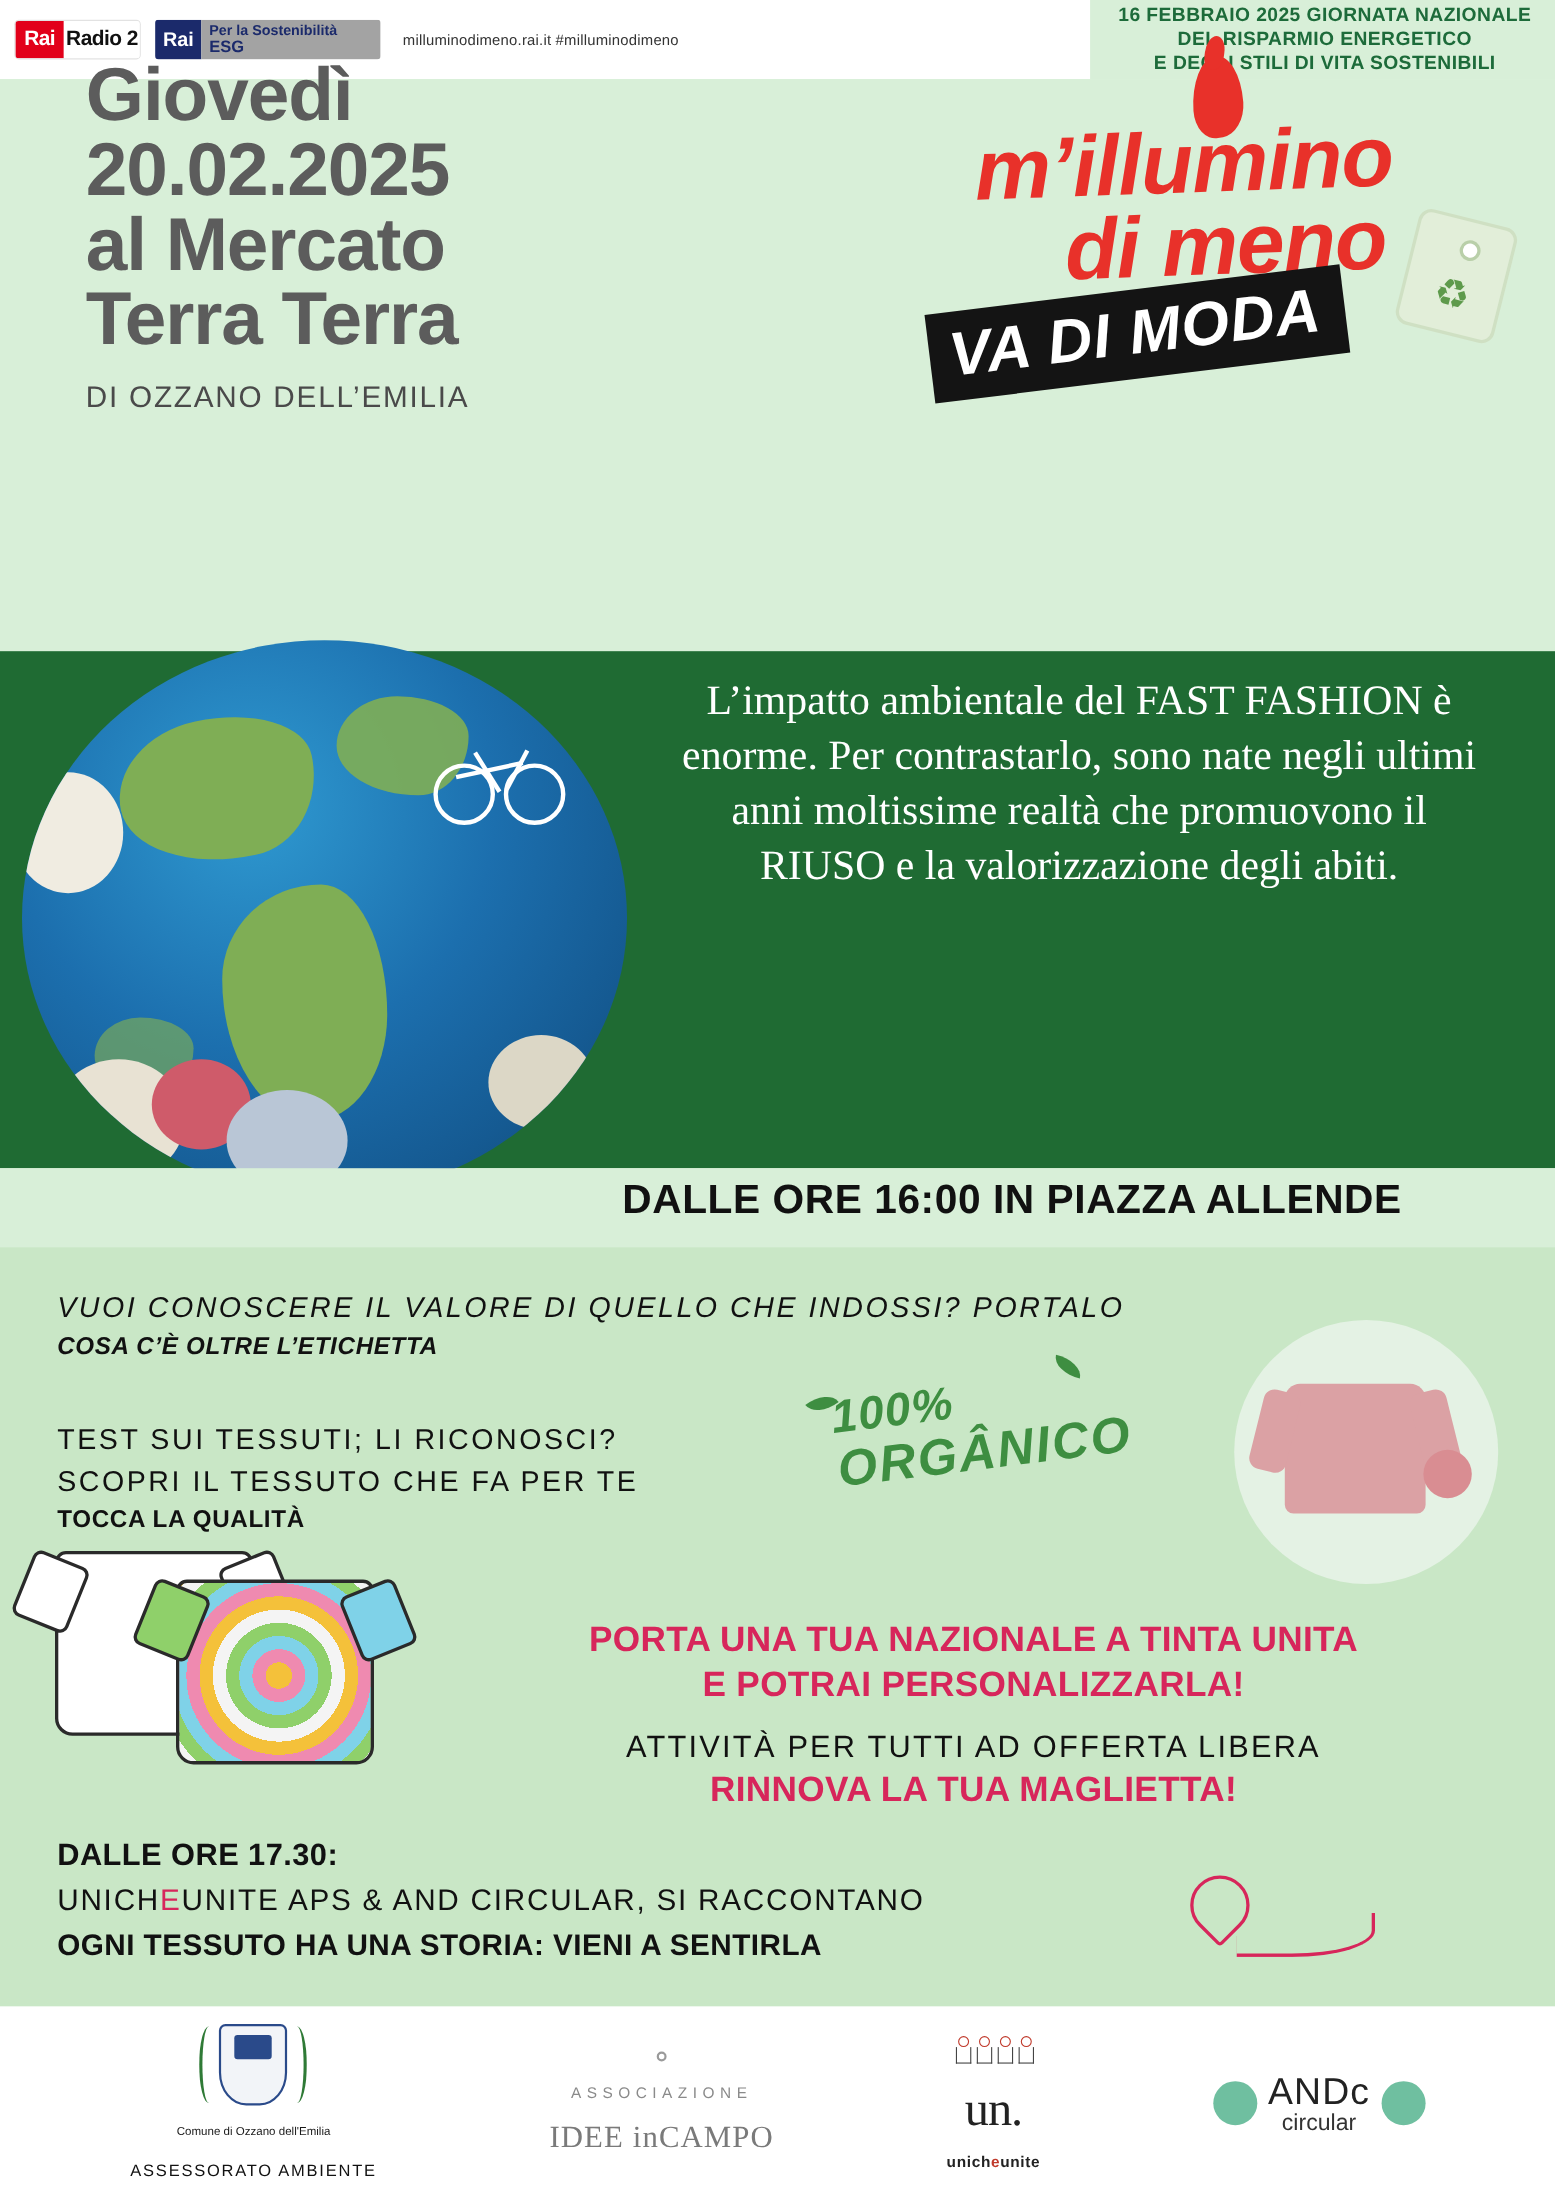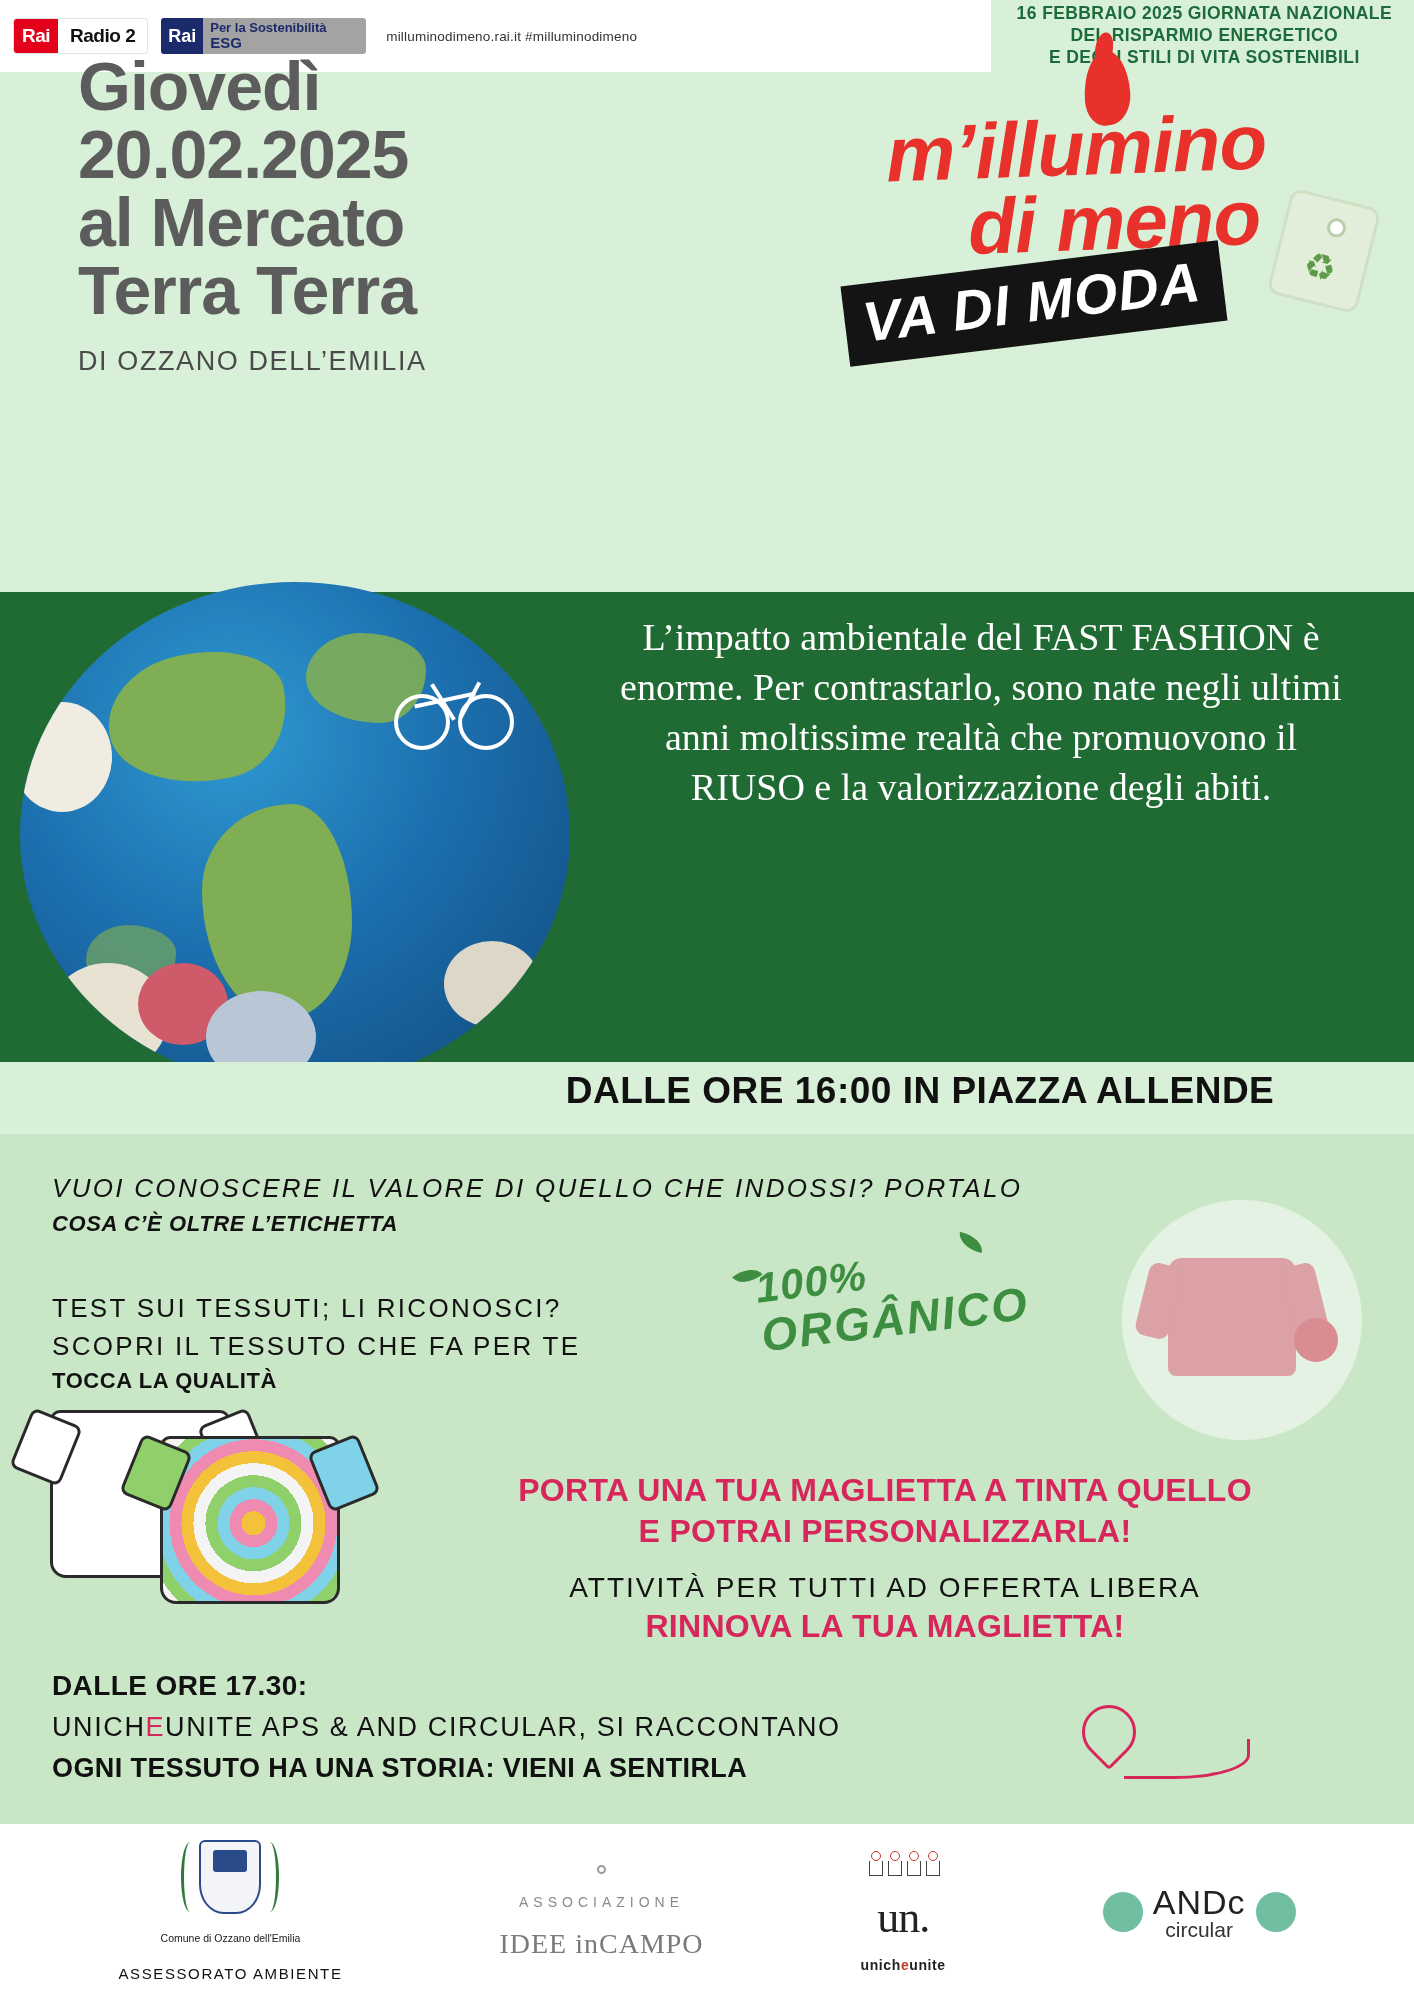--- a/index.html
+++ b/index.html
@@ -50,21 +50,21 @@
     padding: 0 8px;
     display: flex;
     align-items: center;
     letter-spacing: -0.5px;
   }
   .rai-radio2 .r2-blk {
     background: #ffffff;
     color: #111;
     font-weight: bold;
     font-size: 19px;
-    padding: 0 12px;
+    padding: 0 2px;
     display: flex;
     align-items: center;
     letter-spacing: -0.5px;
   }
   .esg-logo {
     display: flex;
     align-items: stretch;
     height: 36px;
     border-radius: 3px;
     overflow: hidden;
@@ -758,21 +758,21 @@
     <div class="sweater"></div>
     <div class="ball"></div>
   </div>
 
   <div class="tshirts">
     <div class="tshirt ts-white"></div>
     <div class="tshirt ts-dye"></div>
   </div>
 
   <div class="blk-c">
-    <div class="red-bold">PORTA UNA TUA MAGLIETTA A TINTA QUELLO</div>
+    <div class="red-bold">PORTA UNA TUA NAZIONALE A TINTA UNITA</div>
     <div class="red-bold">E POTRAI PERSONALIZZARLA!</div>
     <div class="mid-thin">ATTIVITÀ PER TUTTI AD OFFERTA LIBERA</div>
     <div class="red-bold">RINNOVA LA TUA MAGLIETTA!</div>
   </div>
 
   <div class="heart-swirl">
     <div class="hs"></div>
     <div class="tail"></div>
   </div>
 

